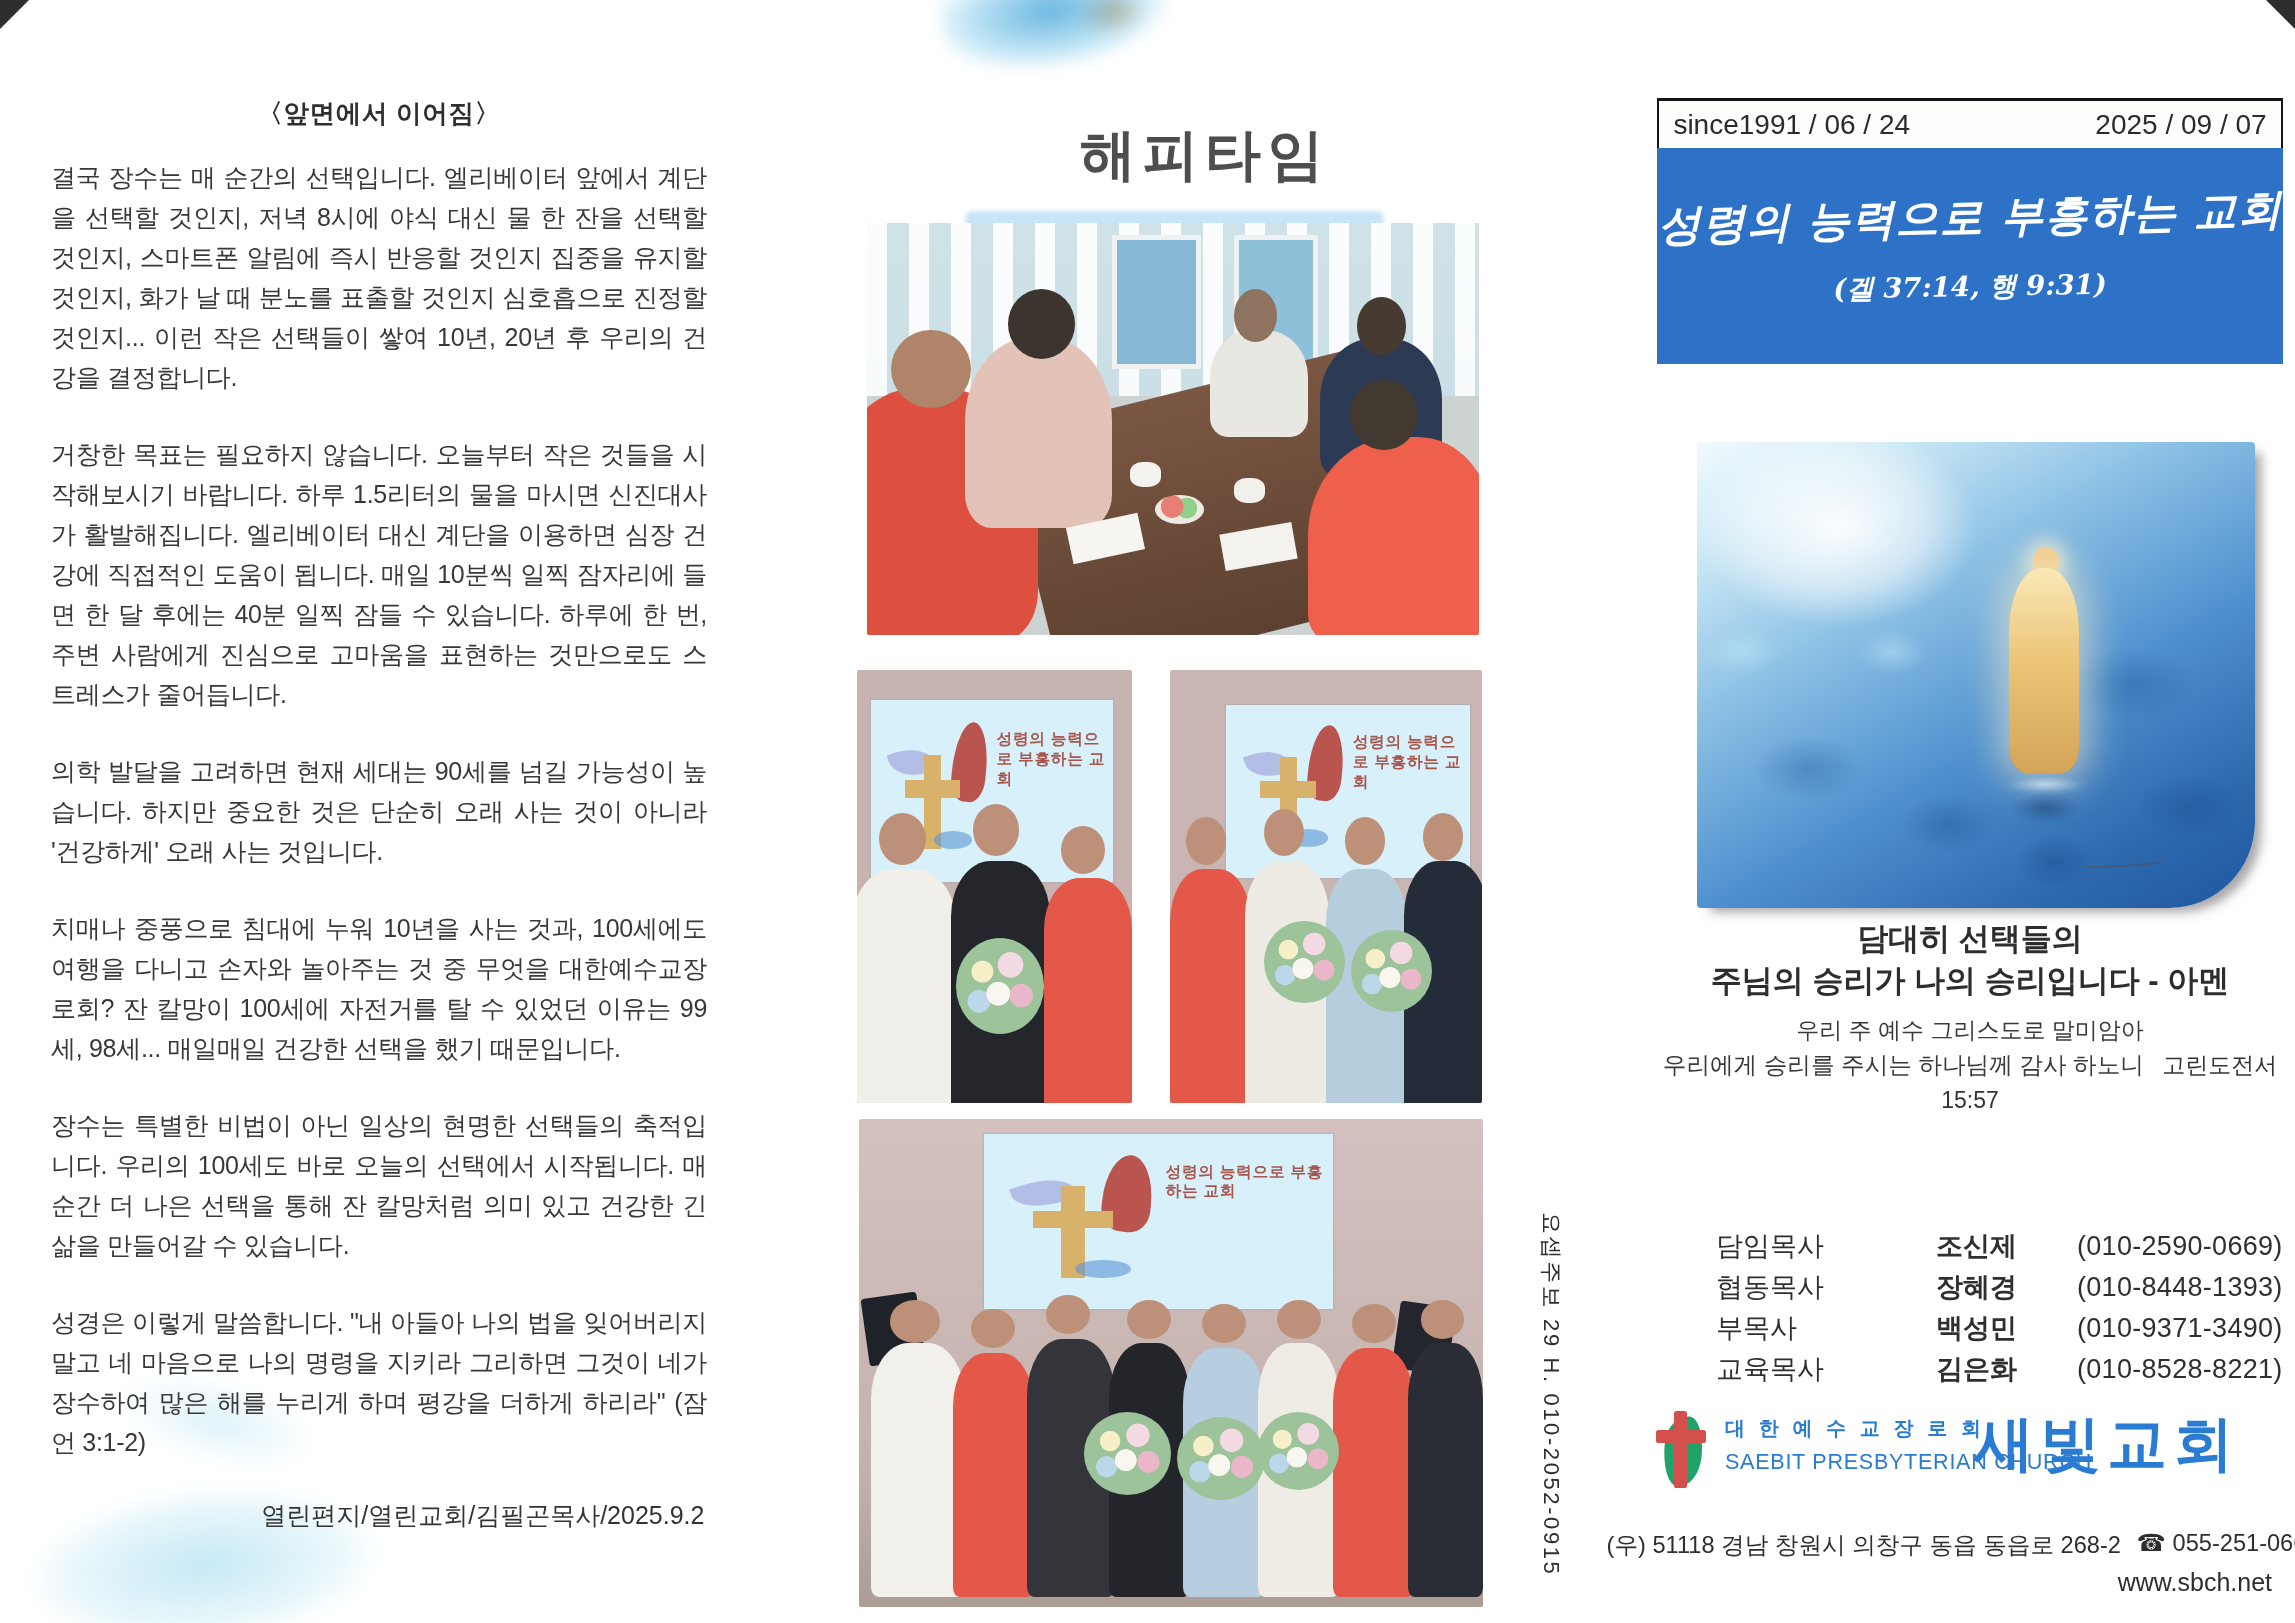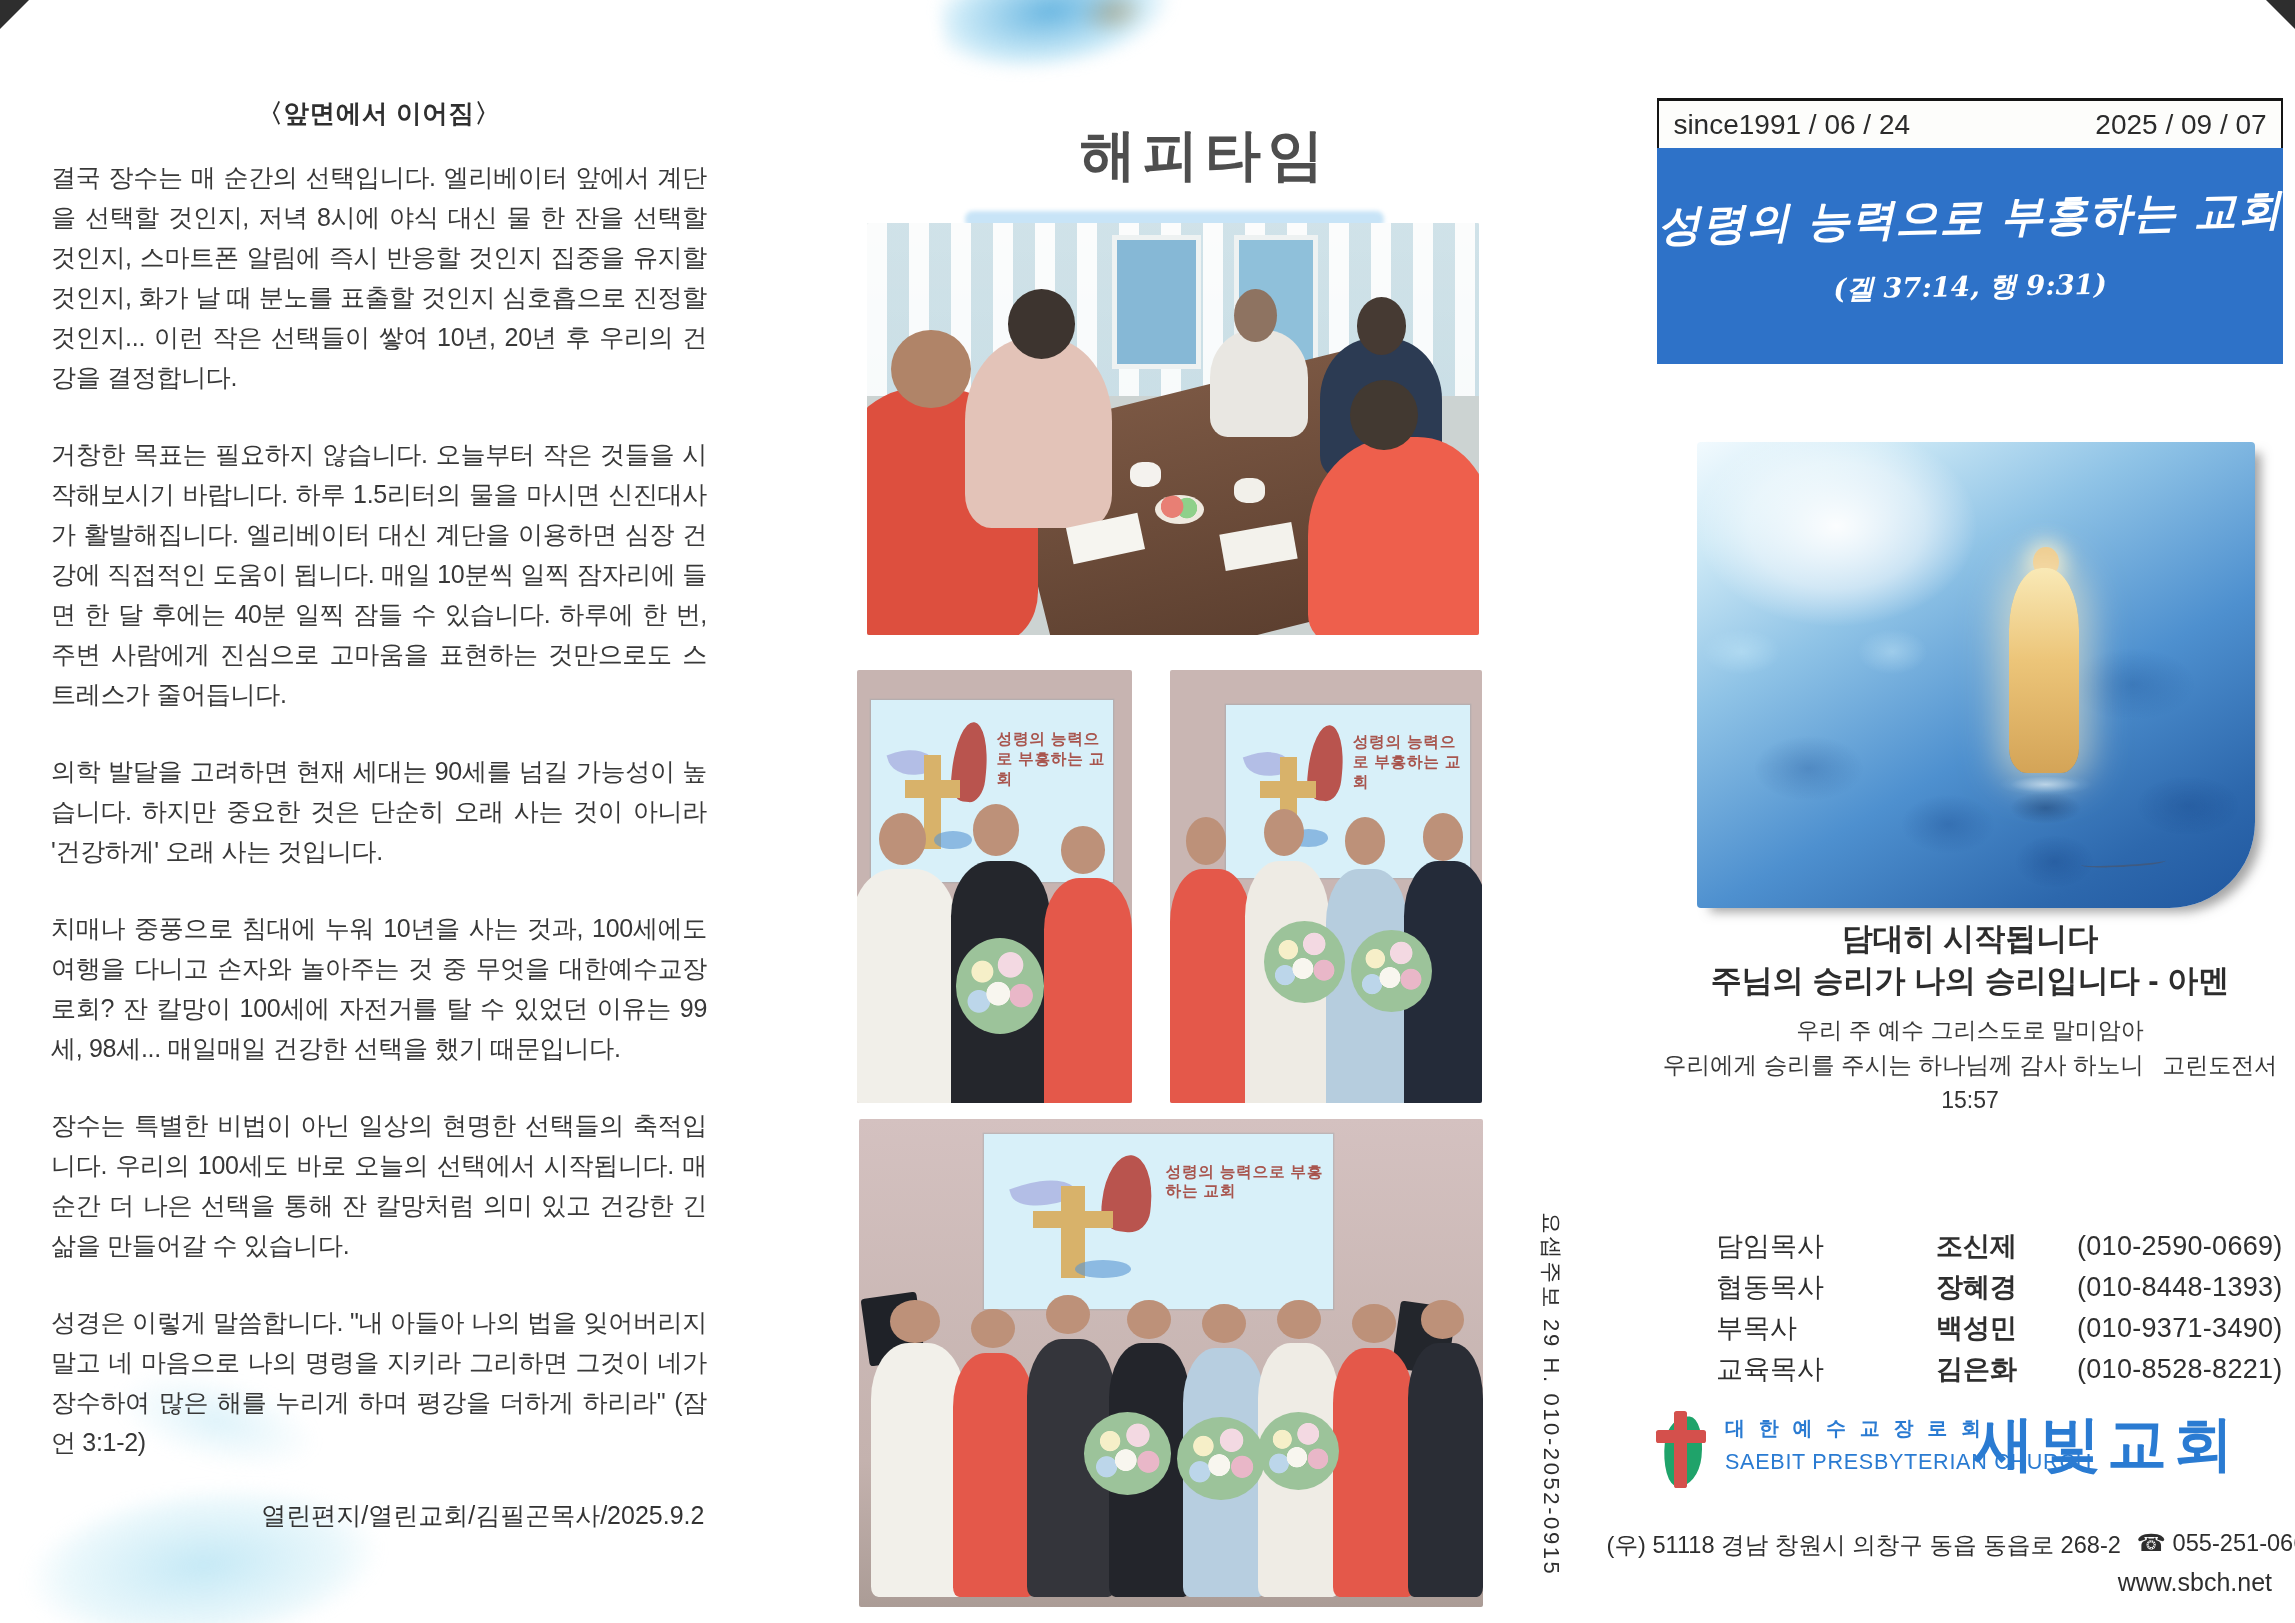--- a/index.html
+++ b/index.html
@@ -264,21 +264,21 @@
     <div class="glow"></div>
     <div class="texture"></div>
     <div class="jhead"></div>
     <div class="figure"></div>
     <div class="ripple"></div>
     <div class="ripple2"></div>
     <div class="sig"></div>
   </div>
 
   <div class="exhort">
-    <div class="l1">담대히 시작됩니다</div>
+    <div class="l1">담대히 선택들의</div>
     <div class="l2">주님의 승리가 나의 승리입니다 - 아멘</div>
   </div>
 
   <div class="scripture">
     <div class="s1">우리 주 예수 그리스도로 말미암아</div>
     <div class="s2">
       <span>우리에게 승리를 주시는 하나님께 감사 하노니</span><span class="ref">고린도전서 15:57</span>
     </div>
   </div>
 

